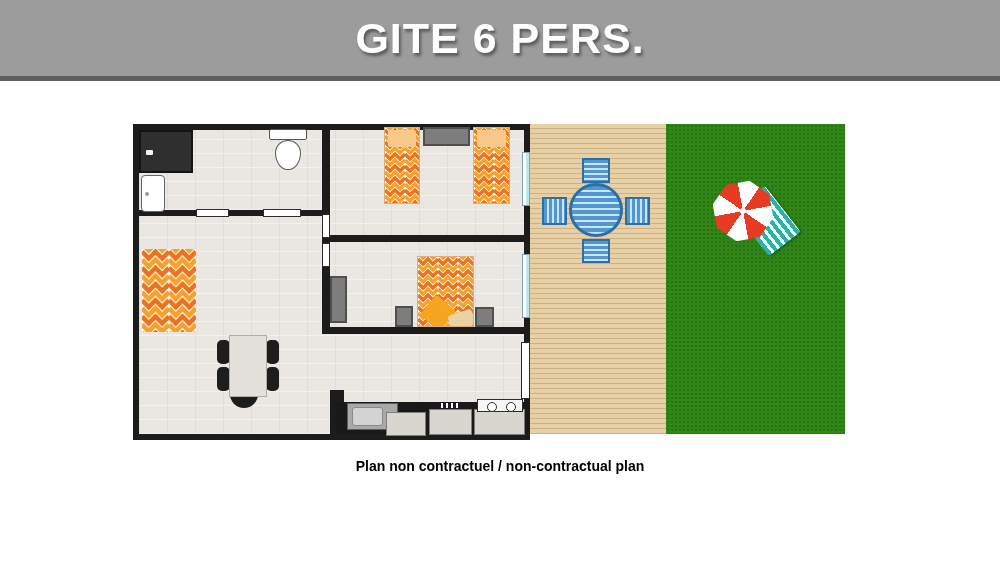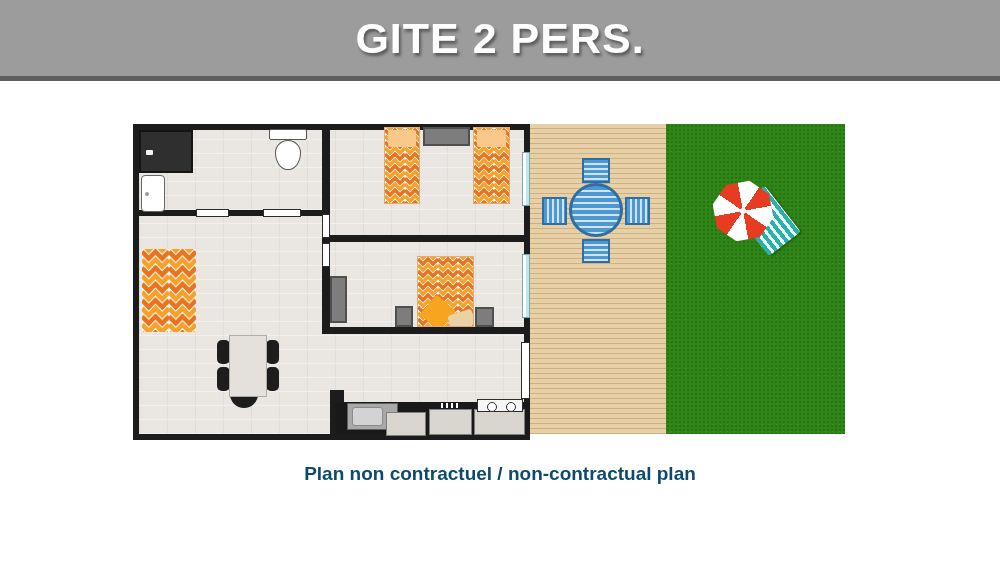--- a/index.html
+++ b/index.html
@@ -73,21 +73,21 @@
                  var(--red,#e83c22) 0 45deg, #ffffff 45deg 90deg,
                  var(--red,#e83c22) 90deg 135deg, #ffffff 135deg 180deg,
                  var(--red,#e83c22) 180deg 225deg, #ffffff 225deg 270deg,
                  var(--red,#e83c22) 270deg 315deg, #ffffff 315deg 360deg);
               transform:rotate(12deg); z-index:2; }
   .umbrella::after { content:""; position:absolute; left:50%; top:50%; width:6px; height:6px; margin:-3px 0 0 -3px;
                      background:#fff; border-radius:50%; box-shadow:0 0 2px rgba(0,0,0,.4); }
   .lounger { background:repeating-linear-gradient(90deg, var(--teal,#27b3aa) 0 4px, #f0fdfb 4px 7px);
              border-radius:3px; transform:rotate(-38deg); z-index:1; box-shadow:1px 2px 2px rgba(0,0,0,.25); }
 
-  .caption { left:0; top:444px; width:1000px; text-align:center; font-size:19px; font-weight:bold; color:#0c4a6e; }
+  .caption { left:0; top:444px; width:1000px; text-align:center; font-size:14px; font-weight:bold; color:#000000; }
 </style>
 </head>
 <body>
 
 <div class="canvas">
 
   <svg width="0" height="0" style="position:absolute" aria-hidden="true">
     <defs>
       <pattern id="hb" width="20" height="12" patternUnits="userSpaceOnUse">
         <rect width="20" height="12" fill="#ffffff"></rect>
@@ -98,21 +98,21 @@
       <pattern id="hb2" width="20" height="12" patternUnits="userSpaceOnUse" patternTransform="scale(1.35)">
         <rect width="20" height="12" fill="#ffffff"></rect>
         <path d="M0,-4 L5,1 L10,-4 L15,1 L20,-4" fill="none" stroke-width="3.5" style="stroke:var(--orange2,#f4a229)"></path>
         <path d="M0,2 L5,7 L10,2 L15,7 L20,2" fill="none" stroke-width="3.5" style="stroke:var(--orange1,#e87320)"></path>
         <path d="M0,8 L5,13 L10,8 L15,13 L20,8" fill="none" stroke-width="3.5" style="stroke:var(--orange2,#f4a229)"></path>
       </pattern>
     </defs>
   </svg>
 
   <header class="a banner">
-    <h1>GITE 2 PERS.</h1>
+    <h1>GITE 6 PERS.</h1>
   </header>
 
   <div class="a house" style="left:133px; top:124px; width:397px; height:316px;"></div>
 
   <div class="a wall" style="left:133px; top:210px; width:197px; height:6px;"></div>
   <div class="a wall" style="left:322px; top:124px; width:8px; height:210px;"></div>
   <div class="a wall" style="left:330px; top:235px; width:200px; height:7px;"></div>
   <div class="a wall" style="left:322px; top:327px; width:208px; height:7px;"></div>
 
   <div class="a door" style="left:196px; top:209px; width:33px; height:8px;"></div>

